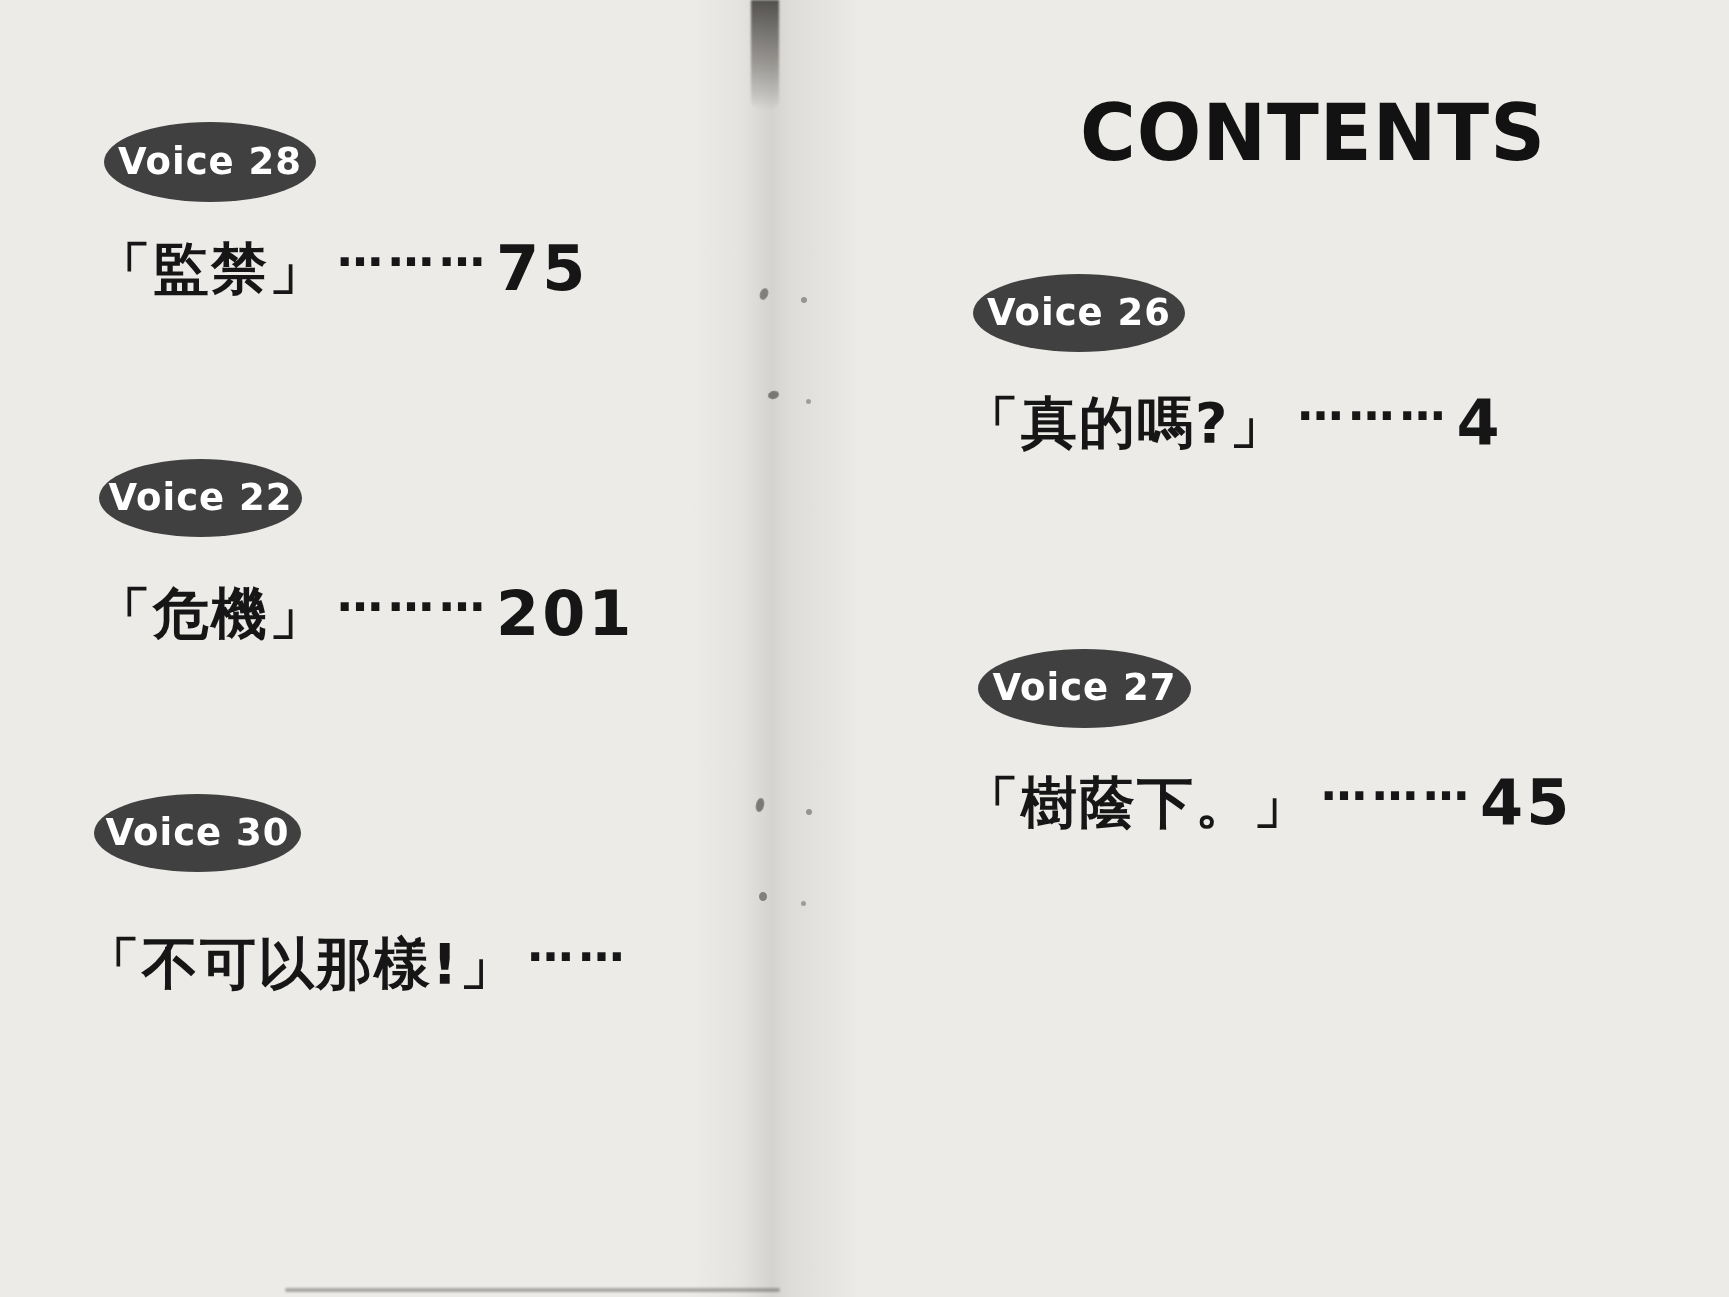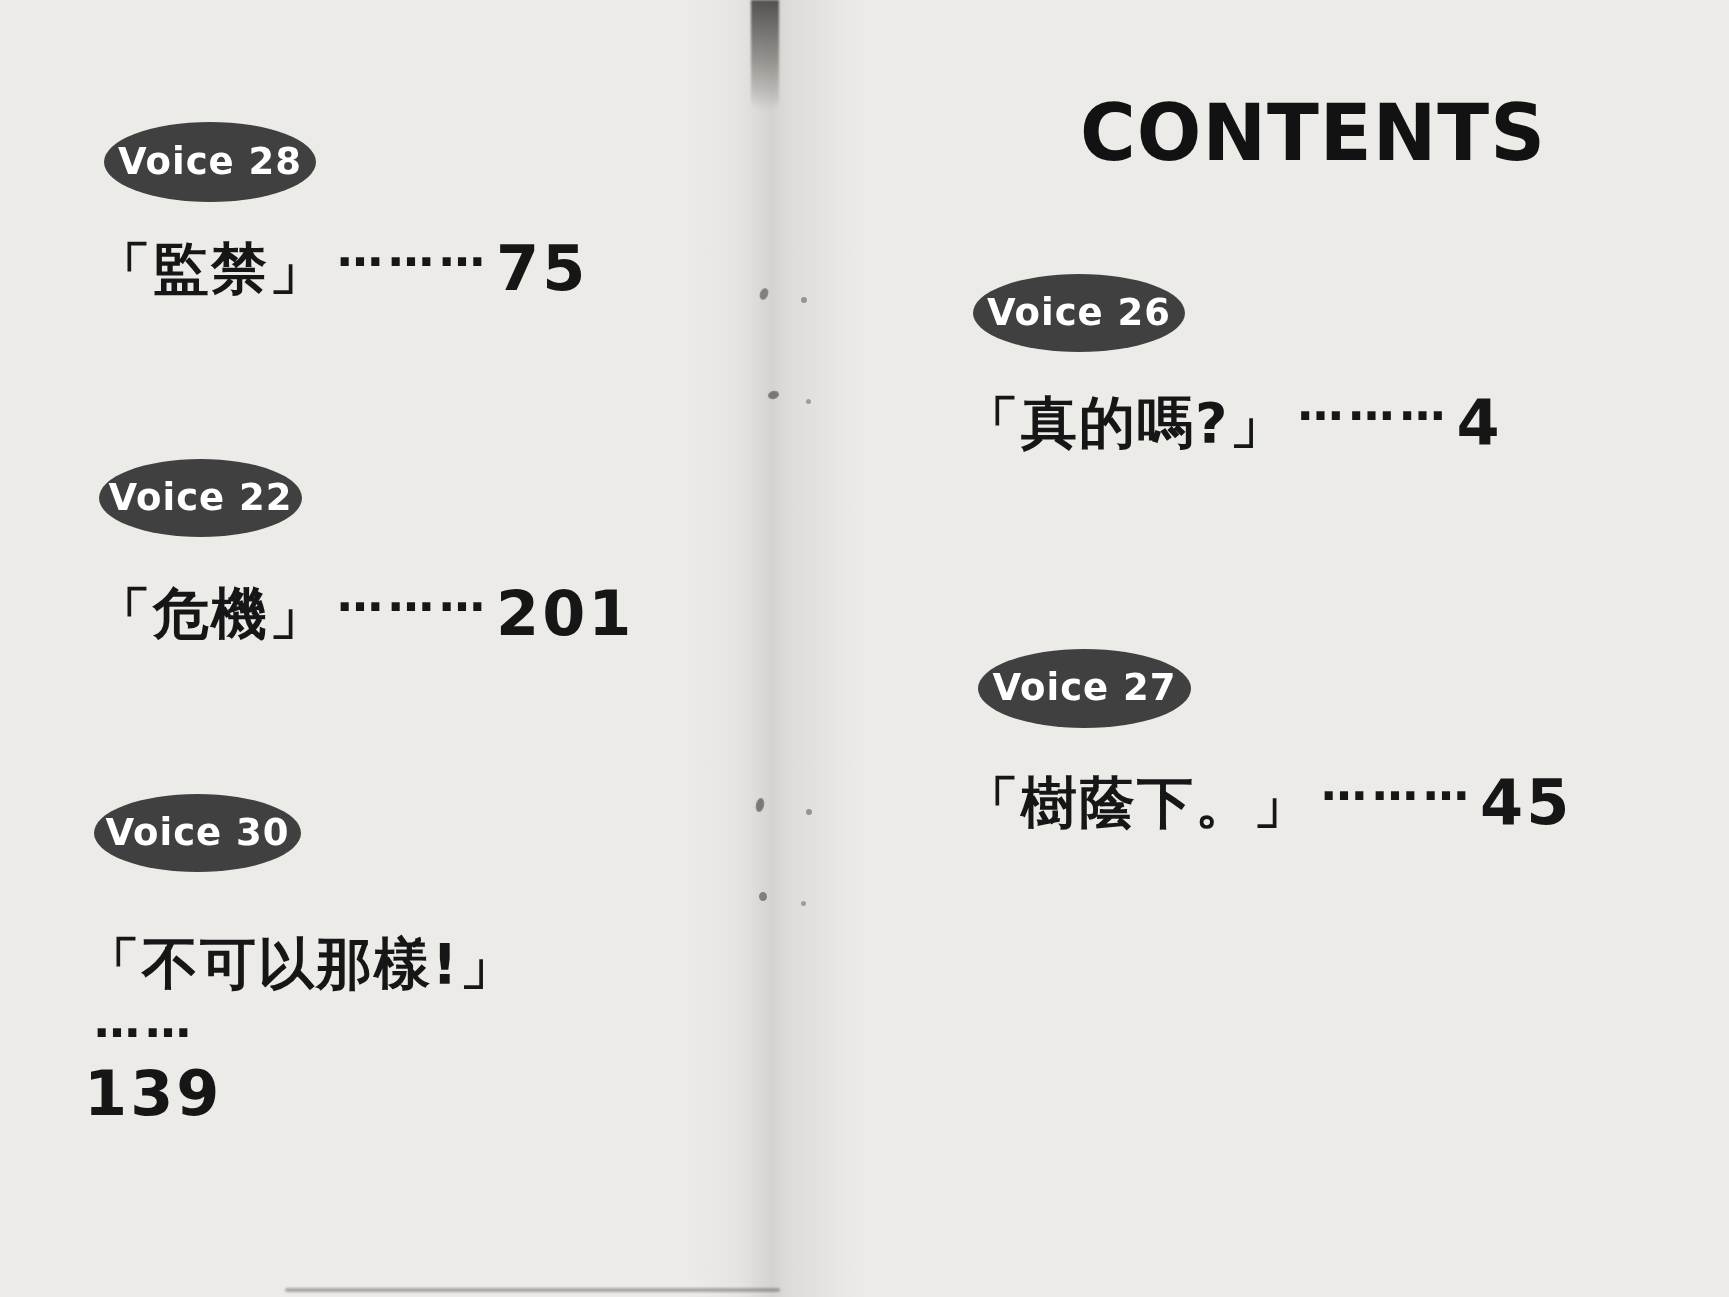--- a/index.html
+++ b/index.html
@@ -131,21 +131,21 @@
     transform: translateY(-9px);
     margin: 0 6px 0 10px;
   }
   .page-num {
     font-size: 62px;
     font-weight: 700;
     letter-spacing: 3px;
   }
   .line-28 { left: 95px;  top: 232px; }
   .line-29 { left: 95px;  top: 577px; }
-  .line-30 { left: 84px;  top: 927px; flex-direction: column; }
+  .line-30 { left: 84px;  top: 927px; }
   .line-26 { left: 963px; top: 386px; }
   .line-27 { left: 963px; top: 766px; }
 </style>
 </head>
 <body>
 
 <div class="spread">
 
   <div class="fold-shadow"></div>
   <div class="top-strip"></div>
@@ -178,21 +178,20 @@
     <span class="leader">………</span>
     <span class="page-num">201</span>
   </div>
 
   <div class="badge badge-30">
     <span>Voice 30</span>
   </div>
   <div class="entry-line line-30">
     <span class="entry-title">「不可以那樣!」</span>
     <span class="leader">……</span>
-    <span class="page-num">139</span>
   </div>
 
   <div class="badge badge-26">
     <span>Voice 26</span>
   </div>
   <div class="entry-line line-26">
     <span class="entry-title">「真的嗎?」</span>
     <span class="leader">………</span>
     <span class="page-num">4</span>
   </div>

